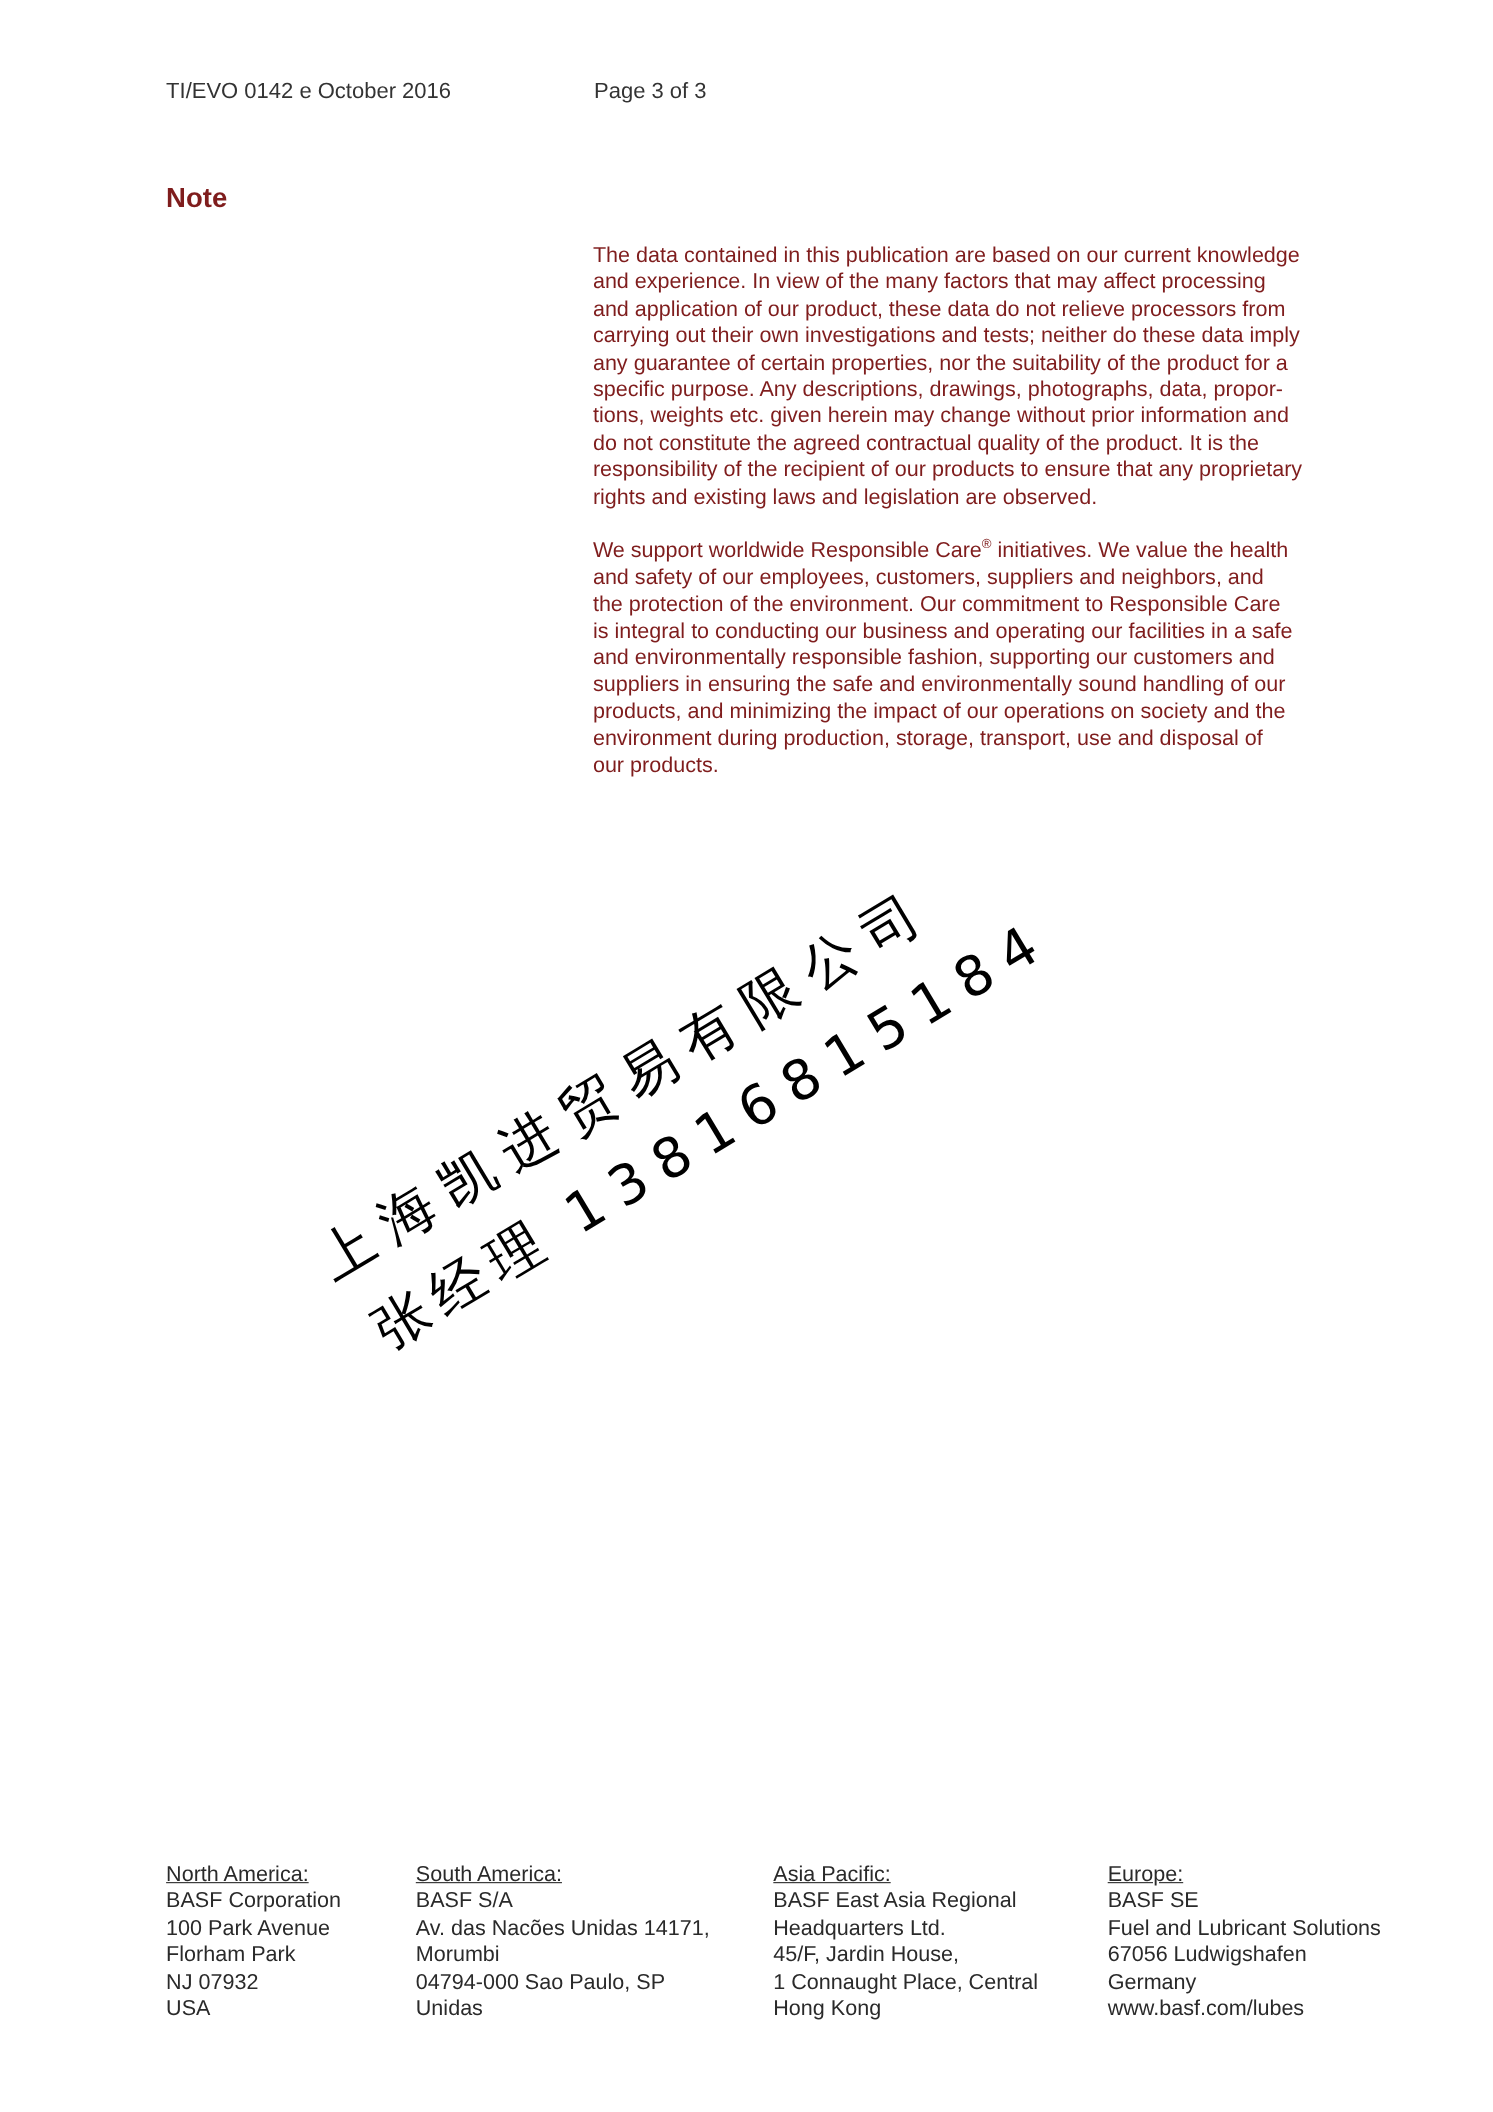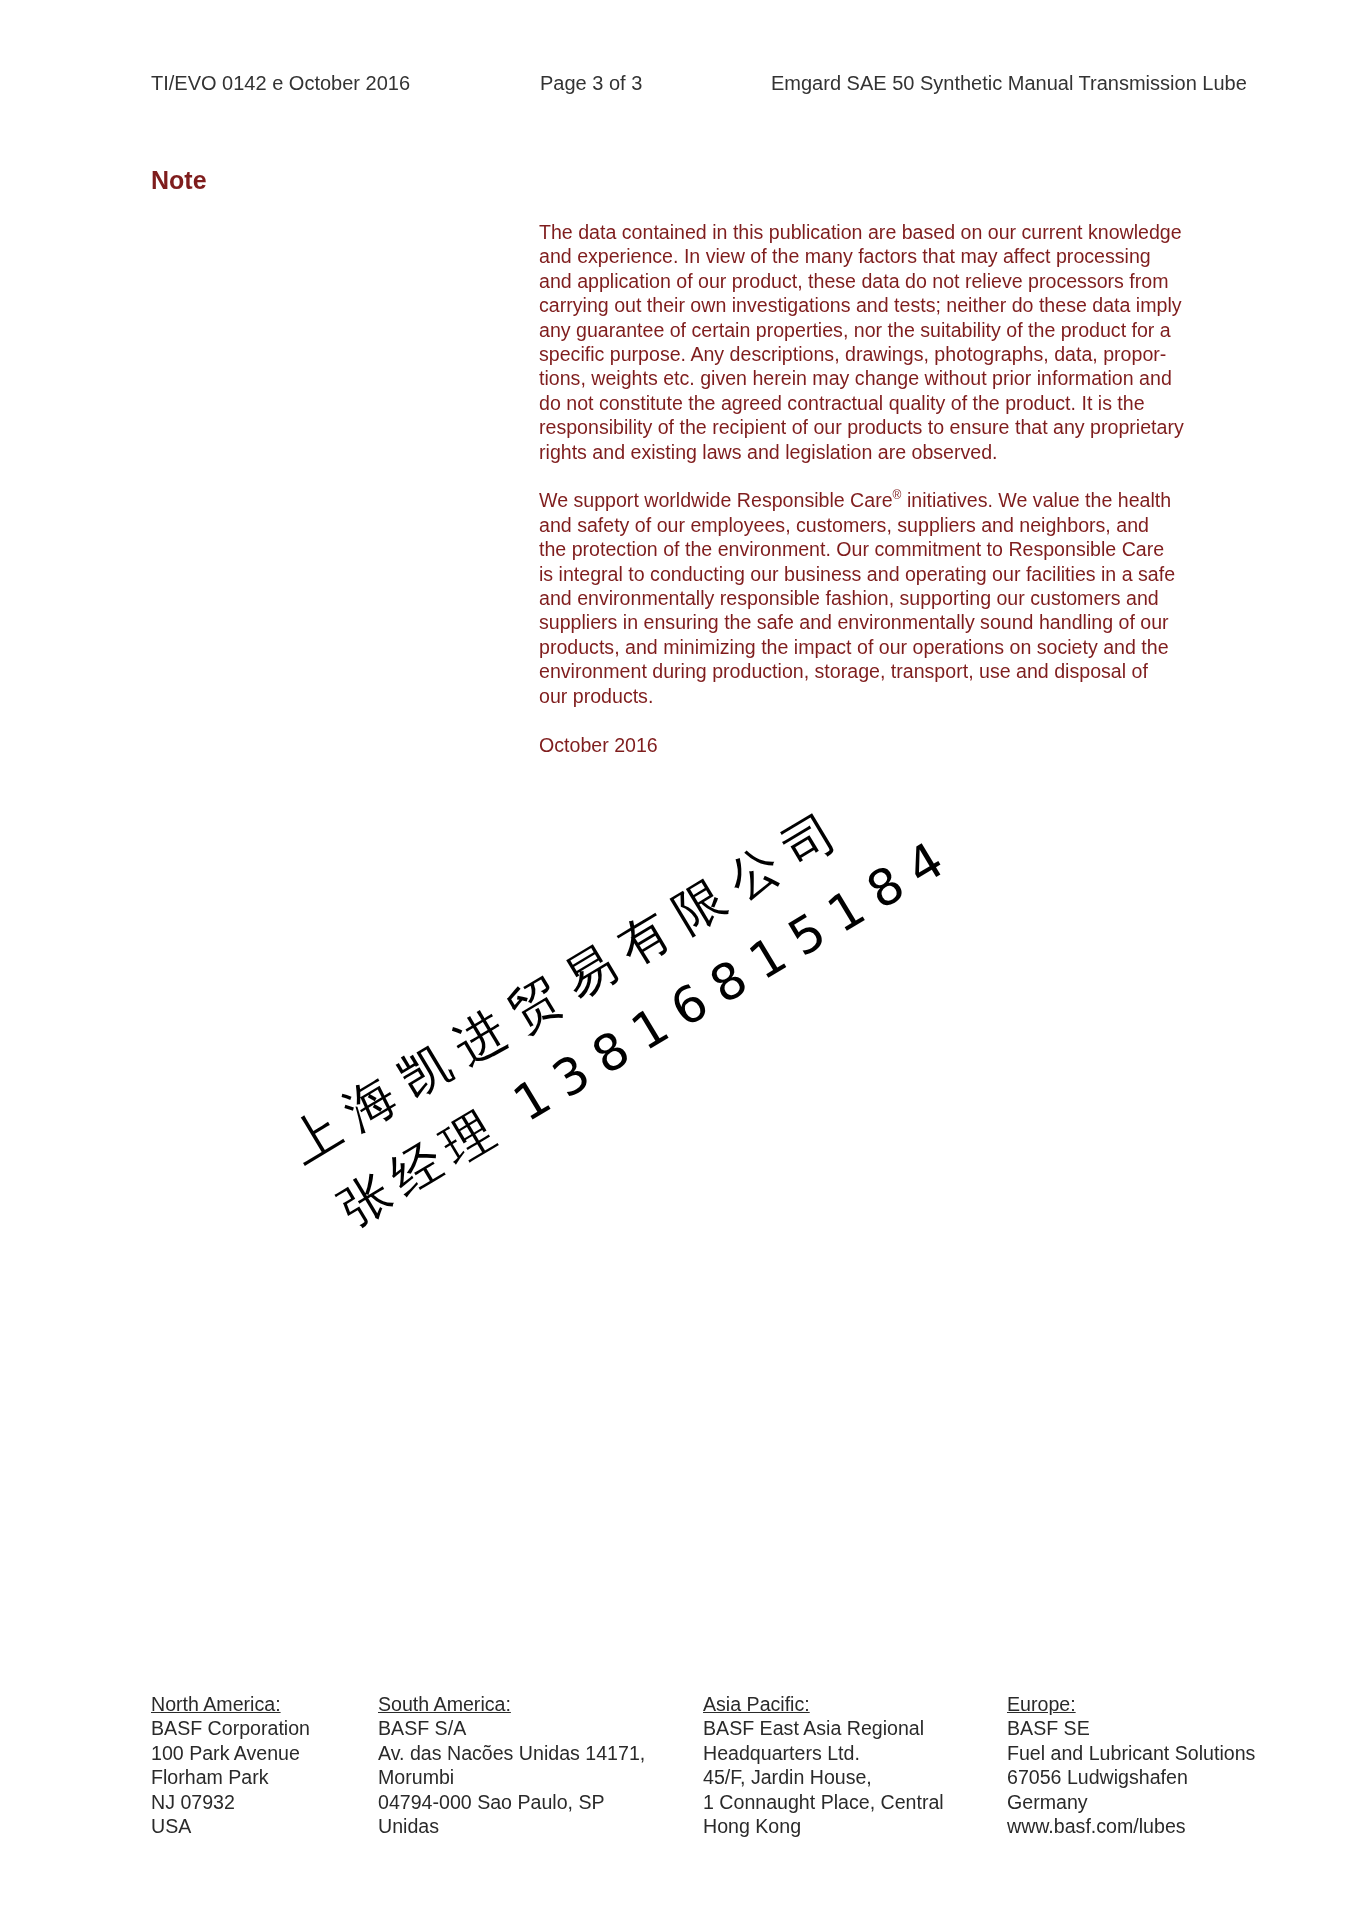--- a/index.html
+++ b/index.html
@@ -45,21 +45,20 @@
     .fc2 { left: 378px; }
     .fc3 { left: 703px; }
     .fc4 { left: 1007px; }
   </style>
 </head>
 <body>
 
 <div class="header">
   <span class="h-doc">TI/EVO 0142 e  October 2016</span>
   <span class="h-page">Page 3 of 3</span>
-  <span class="h-title">Emgard SAE 50 Synthetic Manual Transmission Lube</span>
 </div>
 
 <h2 class="note-title">Note</h2>
 
 <div class="body-col">
   <p>The data contained in this publication are based on our current knowledge
 and experience. In view of the many factors that may affect processing
 and application of our product, these data do not relieve processors from
 carrying out their own investigations and tests; neither do these data imply
 any guarantee of certain properties, nor the suitability of the product for a
@@ -70,21 +69,20 @@
 rights and existing laws and legislation are observed.</p>
   <p><span>We support worldwide Responsible Care</span><sup>®</sup><span> initiatives. We value the health
 and safety of our employees, customers, suppliers and neighbors, and
 the protection of the environment. Our commitment to Responsible Care
 is integral to conducting our business and operating our facilities in a safe
 and environmentally responsible fashion, supporting our customers and
 suppliers in ensuring the safe and environmentally sound handling of our
 products, and minimizing the impact of our operations on society and the
 environment during production, storage, transport, use and disposal of
 our products.</span></p>
-  <p>October 2016</p>
 </div>
 
 <div class="watermark">
   <div class="wm-line1">上海凯进贸易有限公司</div>
   <div class="wm-line2"><span>张经理</span><span class="wm-phone">13816815184</span></div>
 </div>
 
 <div class="footer">
   <div class="f-col fc1">
     <div class="f-head">North America:</div>

